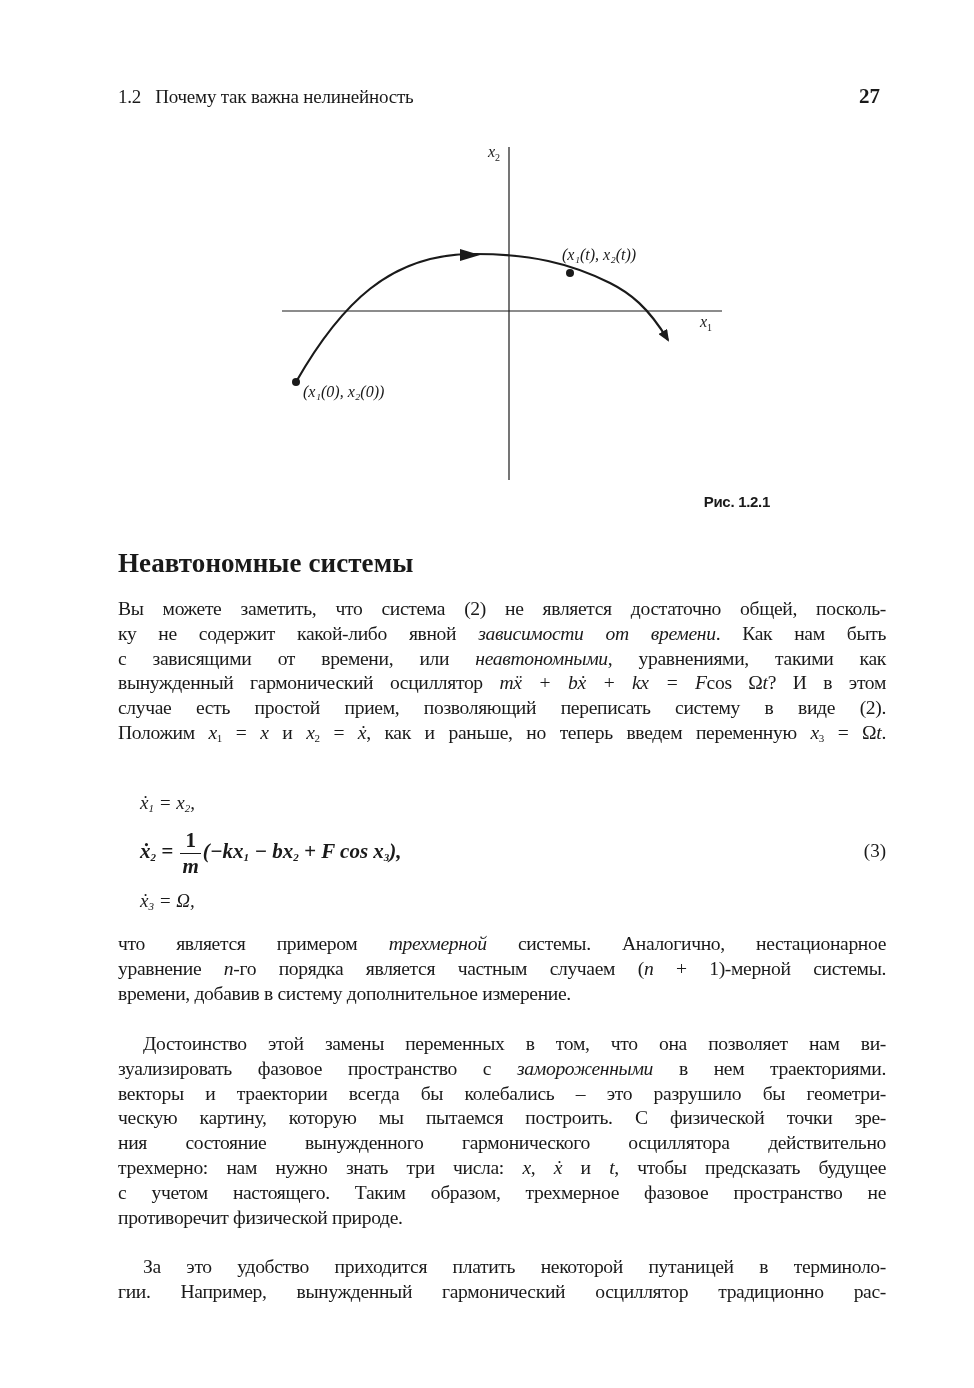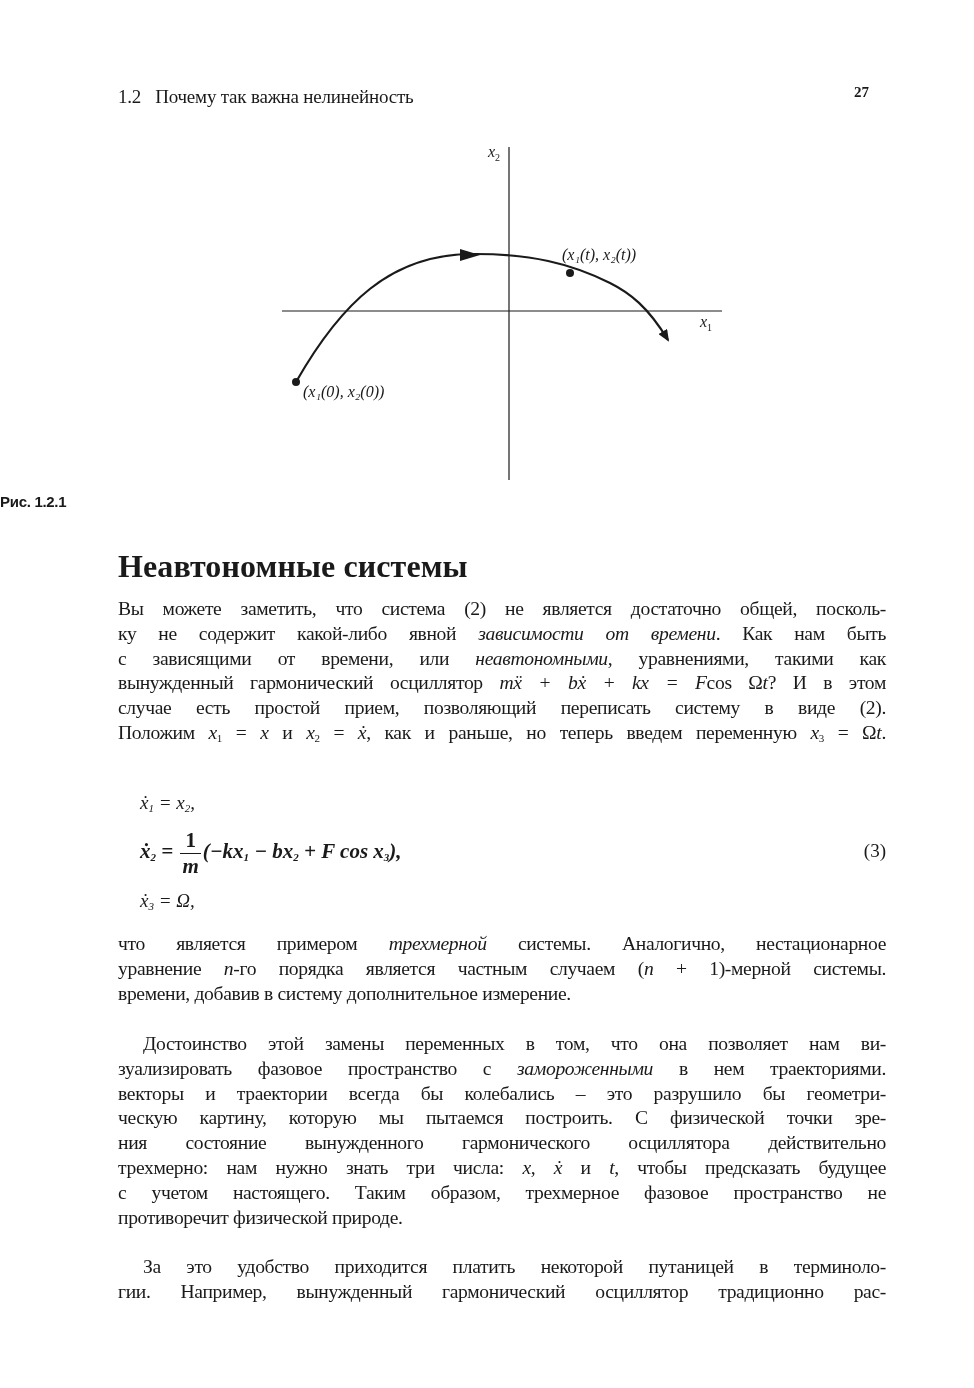--- a/index.html
+++ b/index.html
@@ -1,26 +1,26 @@
 <!DOCTYPE html>
 <html><head>
   <meta charset="utf-8">
   <style>
     html, body { margin: 0; padding: 0; background: #ffffff; }
     body { width: 974px; height: 1388px; position: relative; overflow: hidden; color: #1a1a1a; font-family: "Liberation Serif", "DejaVu Serif", serif; }
     .running-head { position: absolute; top: 86px; left: 118px; width: 768px; height: 26px; font-size: 19px; }
     .rh-left { position: absolute; left: 0; top: 0; letter-spacing: -0.2px; }
     .rh-left .secnum { margin-right: 14px; }
-    .rh-right { position: absolute; right: 17px; top: -2px; font-weight: bold; font-size: 15px; text-align: right; }
+    .rh-right { position: absolute; right: 6px; top: -2px; font-weight: bold; font-size: 21px; text-align: right; }
     .figure { position: absolute; left: 270px; top: 135px; width: 470px; height: 350px; }
     .figure svg { width: 470px; height: 350px; display: block; }
     .fig-label { font-family: "Liberation Serif", serif; font-style: italic; font-size: 16px; fill: #1a1a1a; }
     .fig-label .sub { font-size: 10px; font-style: normal; }
-    .caption { position: absolute; top: 493px; left: 0; width: 770px; text-align: left; font-family: "Liberation Sans", "DejaVu Sans", sans-serif; font-weight: bold; font-size: 15px; letter-spacing: -0.3px; }
-    .section-title { position: absolute; top: 548px; left: 118px; font-weight: bold; font-size: 32px; letter-spacing: 0.1px; }
+    .caption { position: absolute; top: 493px; left: 0; width: 770px; text-align: right; font-family: "Liberation Sans", "DejaVu Sans", sans-serif; font-weight: bold; font-size: 15px; letter-spacing: -0.3px; }
+    .section-title { position: absolute; top: 548px; left: 118px; font-weight: bold; font-size: 27px; letter-spacing: 0.1px; }
     .para { position: absolute; left: 118px; width: 768px; font-size: 19.6px; line-height: 24.8px; text-align: justify; letter-spacing: -0.35px; }
     .para .line { display: block; white-space: nowrap; text-align: justify; text-align-last: justify; height: 24.8px; }
     .para .line.last { text-align-last: left; }
     .para .line.indent { padding-left: 25px; }
     .para i { }
     sub { font-size: 11px; vertical-align: -3px; line-height: 0; }
     .p1 { top: 597px; }
     .p2 { top: 932px; }
     .p3 { top: 1032px; }
     .p4 { top: 1255px; }

